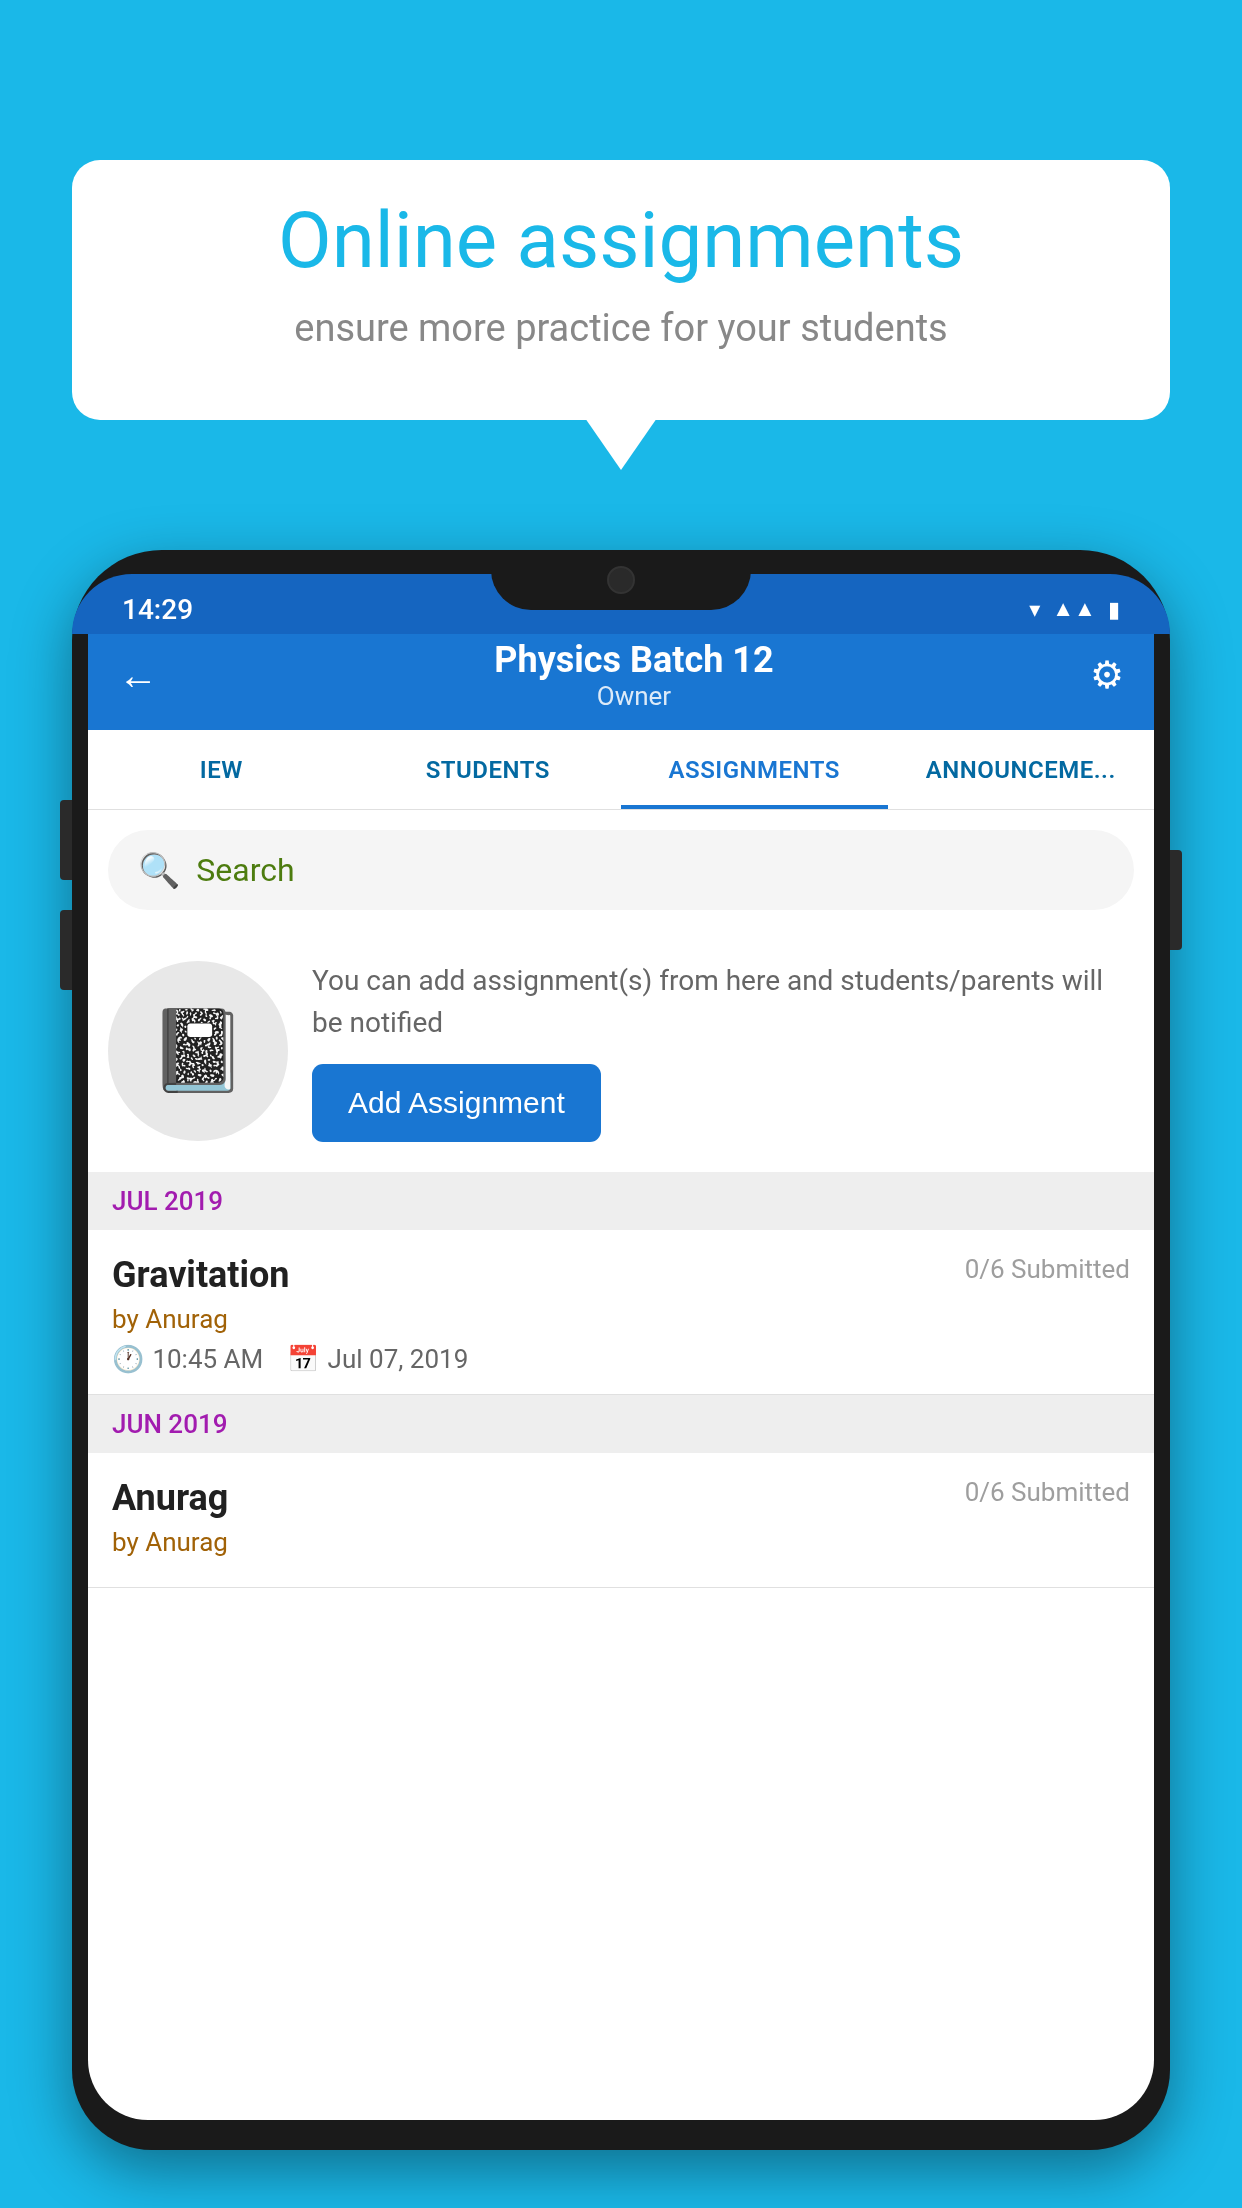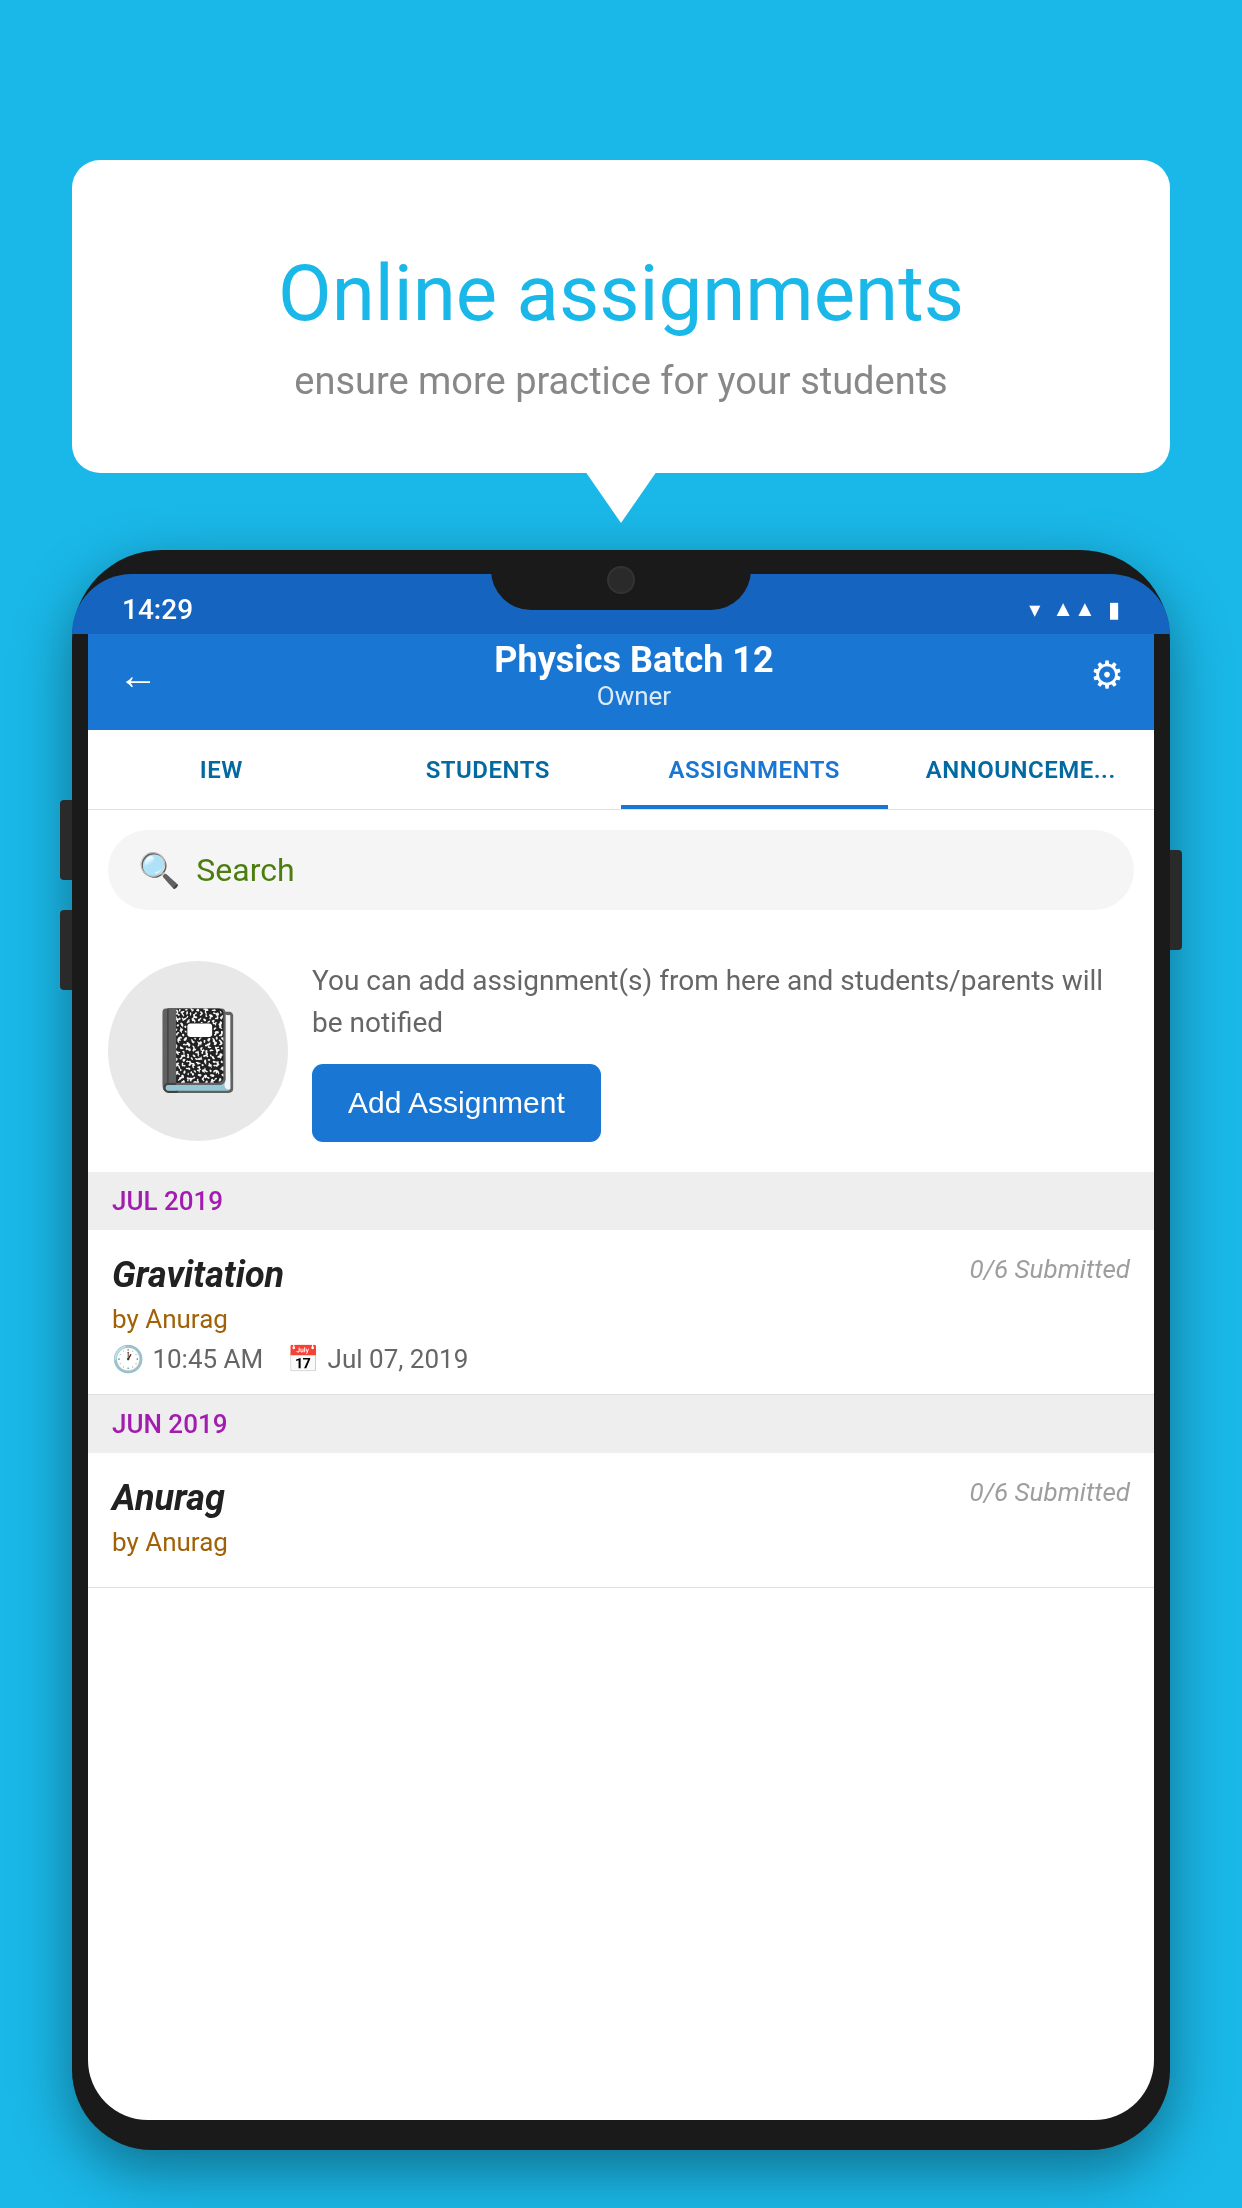--- a/index.html
+++ b/index.html
@@ -20,21 +20,21 @@
       left: 72px;
       right: 72px;
       display: flex;
       flex-direction: column;
       align-items: center;
     }
 
     .speech-bubble {
       background: white;
       border-radius: 28px;
-      padding: 88px 80px 70px;
+      padding: 35px 80px 70px;
       width: 100%;
       text-align: center;
       position: relative;
     }
 
     .speech-bubble::after {
       content: '';
       position: absolute;
       bottom: -50px;
       left: 50%;
@@ -315,21 +315,20 @@
       background: white;
       padding: 24px 24px 20px;
       border-bottom: 1px solid #e0e0e0;
     }
 
     .assignment-header-row {
       display: flex;
       justify-content: space-between;
       align-items: flex-start;
       margin-bottom: 8px;
-      font-style: italic;
     }
 
     .assignment-title {
       font-size: 36px;
       font-weight: 700;
       color: #212121;
     }
 
     .assignment-status {
       font-size: 26px;

